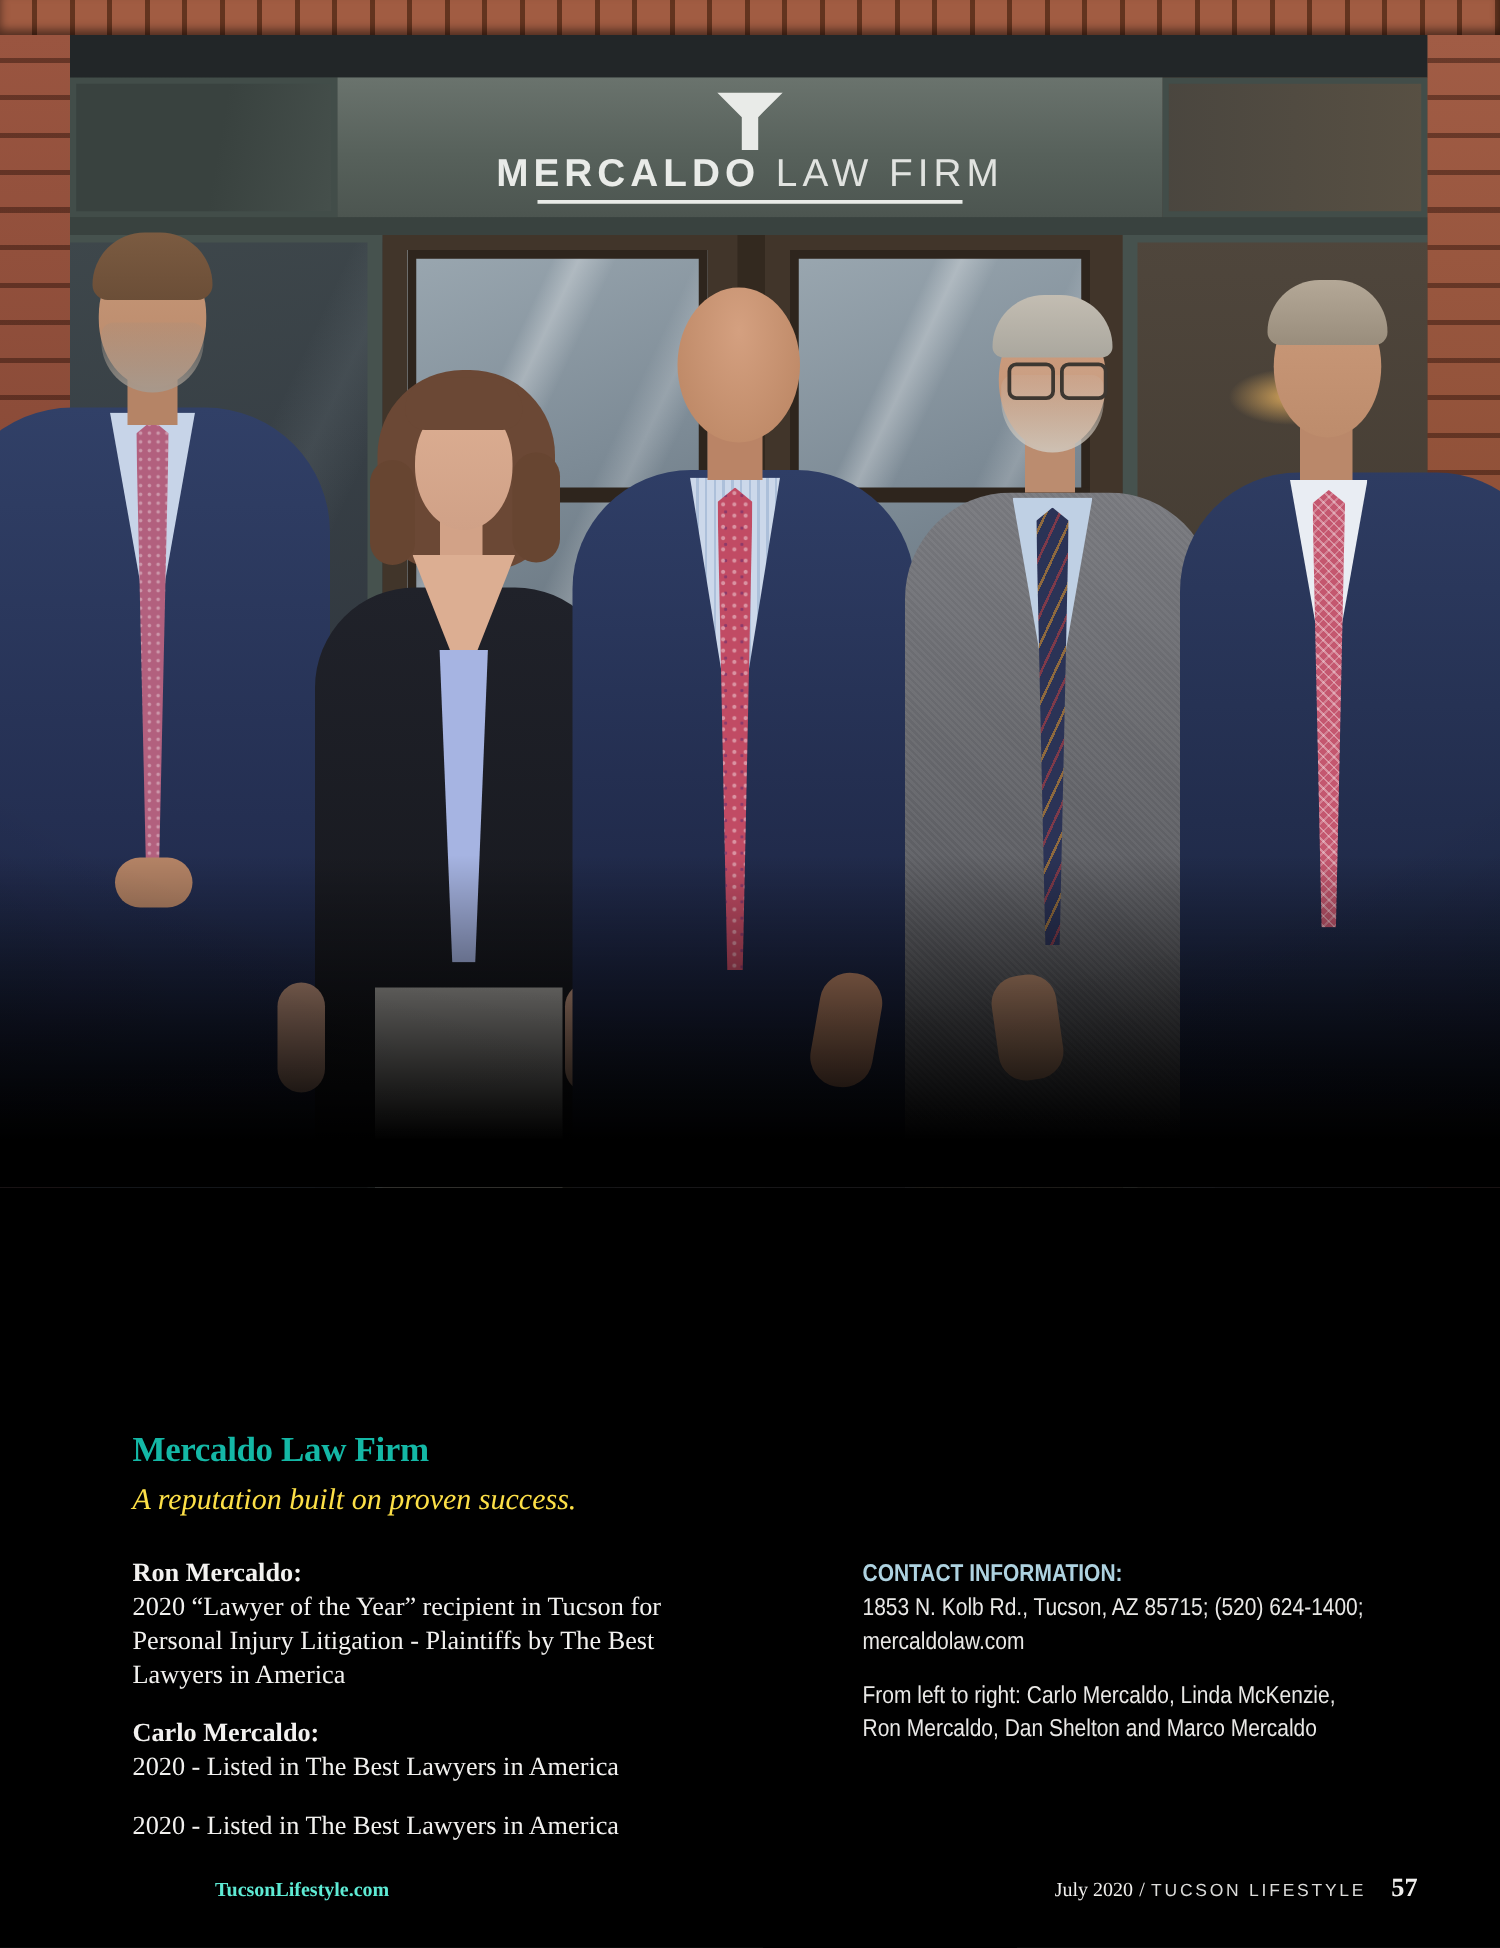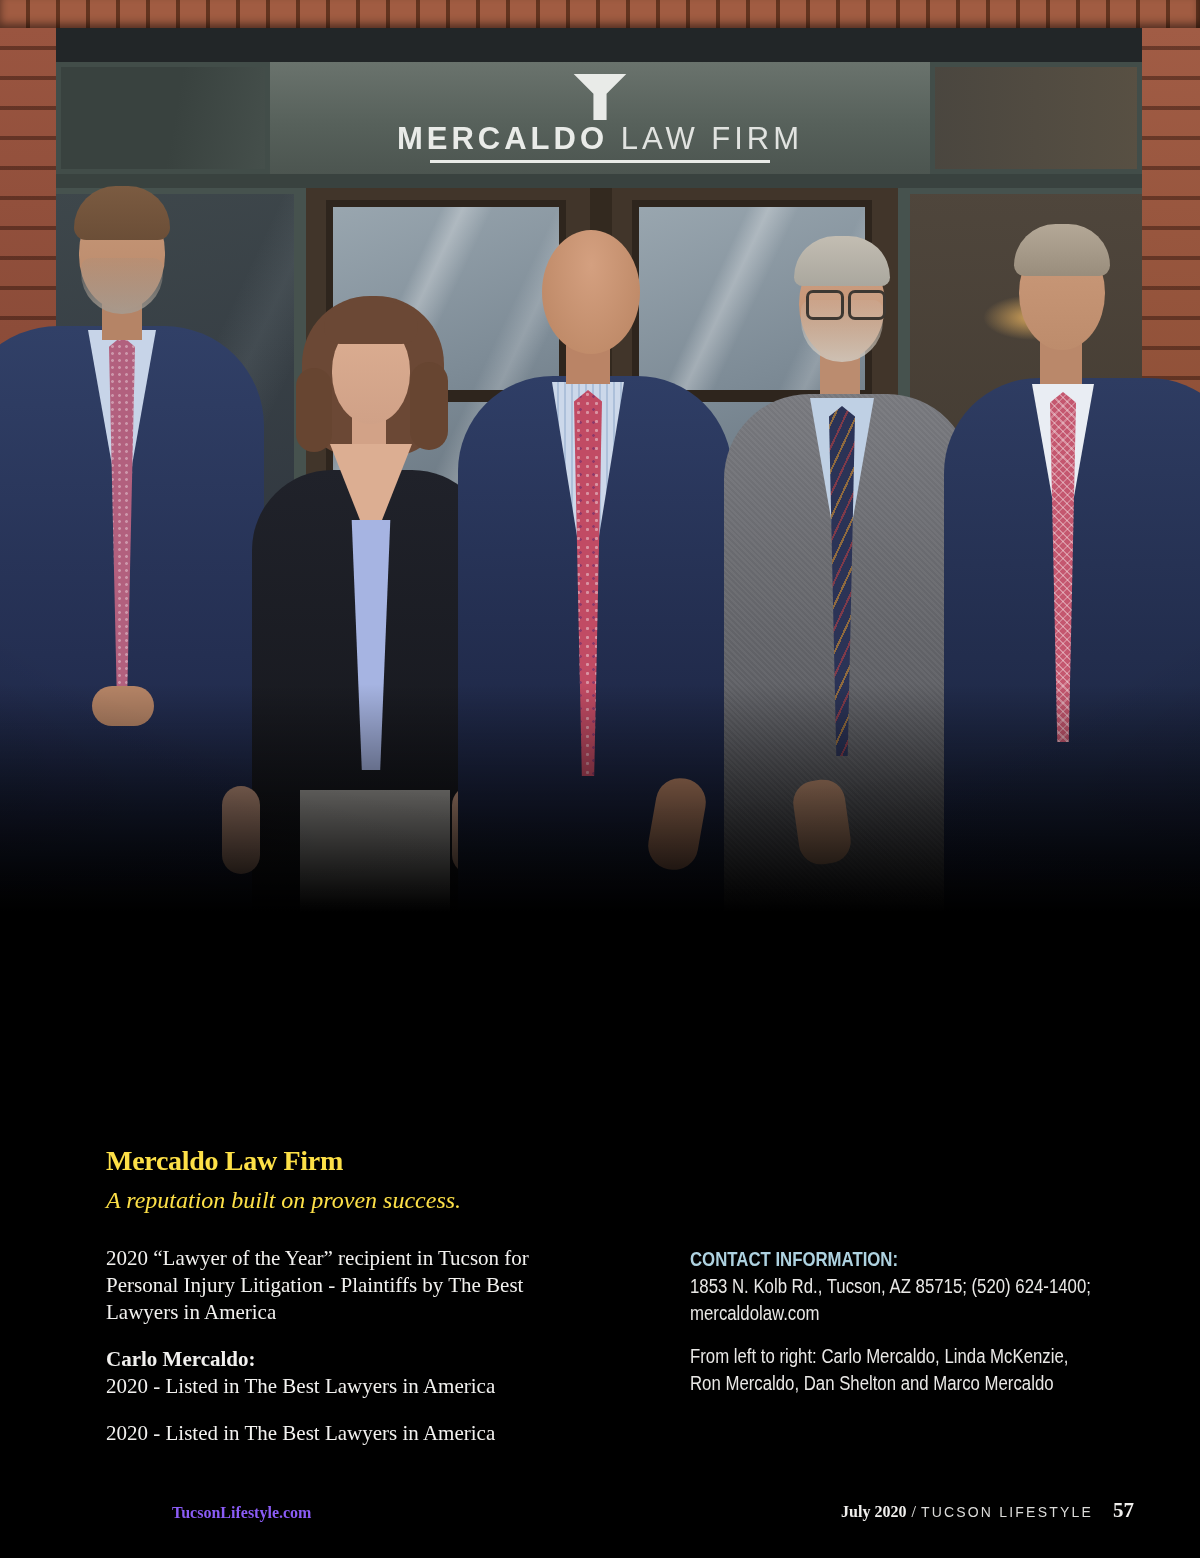--- a/index.html
+++ b/index.html
@@ -122,33 +122,33 @@
      clip-path:polygon(50% 0,100% 3%,72% 100%,28% 100%,0 3%);}
 
   .photo-fade{position:absolute;inset:0;z-index:8;pointer-events:none;background:
      radial-gradient(120% 95% at 50% 32%,rgba(0,0,0,0) 55%,rgba(0,0,0,.38) 100%),
      linear-gradient(180deg,rgba(0,0,0,0) 0%,rgba(0,0,0,0) 72%,rgba(0,0,0,.55) 85%,#000 96%);}
   .advert-banner{position:absolute;left:0;top:27px;width:1200px;text-align:center;z-index:9;
      font-family:"Liberation Sans",sans-serif;font-size:15px;letter-spacing:.5px;color:#fff;}
   .advert-banner span{display:inline-block;transform:scaleX(.85);}
 
   
-  .headline{left:106px;top:1146px;font-weight:700;font-size:28px;letter-spacing:-.3px;color:#fde047;line-height:1.1;}
+  .headline{left:106px;top:1146px;font-weight:700;font-size:28px;letter-spacing:-.3px;color:#14b8a6;line-height:1.1;}
   .tagline{left:106px;top:1186px;font-style:italic;font-size:24px;color:#fde047;line-height:1.2;}
   .col-left{left:106px;top:1245px;width:440px;font-size:21px;line-height:27px;color:#f2f1ef;}
   .col-left .name{font-weight:700;}
   .col-left .block{margin-bottom:20px;}
   .col-left .it{}
   .col-right{left:690px;top:1246px;width:520px;transform:scaleX(.86);transform-origin:top left;
      font-family:"Liberation Sans",sans-serif;font-size:19.5px;line-height:27px;color:#e9e8e6;}
   .contact-heading{font-weight:700;color:#aed2e0;}
   .caption{margin-top:16px;}
-  .footer-left{left:172px;top:1504px;font-weight:700;font-size:16px;color:#8b5cf6;}
+  .footer-left{left:172px;top:1504px;font-weight:700;font-size:16px;color:#5eead4;}
   .footer-right{right:66px;top:1498px;display:flex;align-items:baseline;color:#f0efed;}
-  .footer-issue{font-weight:700;font-size:16px;}
+  .footer-issue{font-weight:400;font-size:16px;}
   .footer-sep{font-size:16px;margin:0 5px;}
   .footer-mag{font-family:"Liberation Sans",sans-serif;font-size:14px;letter-spacing:2.2px;color:#dcdcda;}
   .footer-page{font-weight:700;font-size:21px;margin-left:20px;}
 </style>
 </head>
 <body>
 
 <div class="page">
 
   <div class="photo">
@@ -244,20 +244,21 @@
     </div>
 
     <div class="photo-fade"></div>
   </div>
 
   <h1 class="abs headline" style="margin:0;">Mercaldo Law Firm</h1>
   <div class="abs tagline">A reputation built on proven success.</div>
 
   <div class="abs col-left">
     <div class="block">
+      <div class="name">Ron Mercaldo:</div>
       <div>
         <span>2020 “Lawyer of the Year” recipient in Tucson for</span><br>
         <span>Personal Injury Litigation - Plaintiffs by </span><span class="it">The Best</span><br>
         <span class="it">Lawyers in America</span>
       </div>
     </div>
     <div class="block">
       <div class="name">Carlo Mercaldo:</div>
       <div>
         <span>2020 - Listed in </span><span class="it">The Best Lawyers in America</span>

